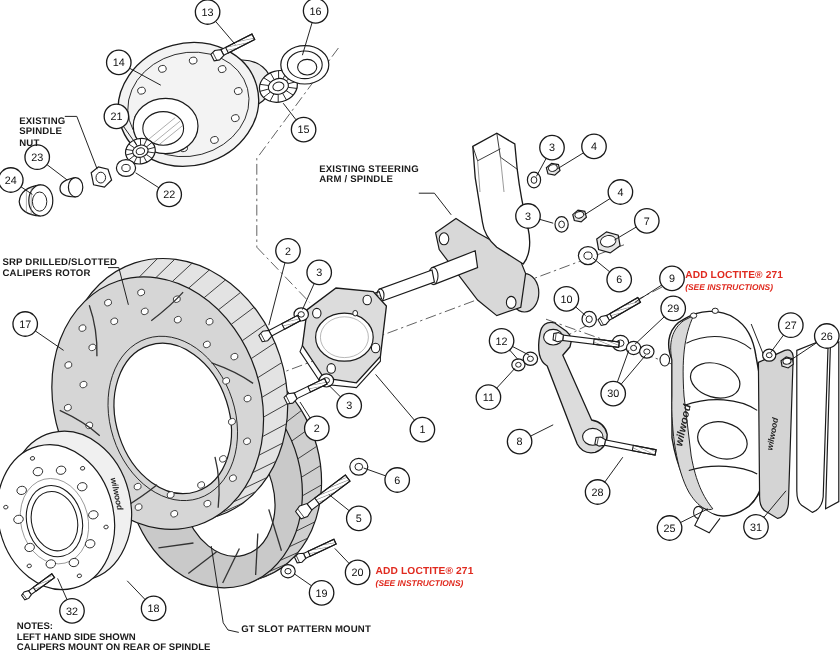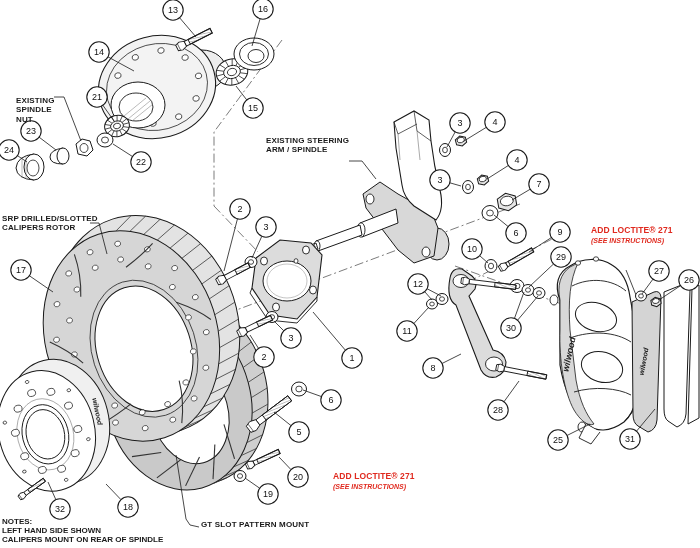--- a/index.html
+++ b/index.html
@@ -2,24 +2,24 @@
 <html><head>
 <meta charset="utf-8">
 <style>
   html,body{margin:0;padding:0;background:#fff;}
   #stage{position:relative;width:700px;height:548px;background:#fff;overflow:hidden;
          font-family:"Liberation Sans",sans-serif;}
   #artwork,#callout-svg{position:absolute;left:0;top:0;}
   #callout-svg{pointer-events:none;}
   .part-label{position:absolute;font:bold 8px/1.18 "Liberation Sans",sans-serif;
               color:#1a1a1a;white-space:pre;letter-spacing:.15px;}
-  .loctite{position:absolute;white-space:nowrap;margin-left:20px;}
+  .loctite{position:absolute;white-space:nowrap;}
   .loctite .t{font:bold 8.5px "Liberation Sans",sans-serif;letter-spacing:.1px;}
   .loctite .s{font:italic bold 7px "Liberation Sans",sans-serif;display:block;margin-top:0px;}
-  #notes-block{position:absolute;font:bold 8px/1.13 "Liberation Sans",sans-serif;color:#1a1a1a;white-space:pre;}
+  #notes-block{position:absolute;font:bold 8px/1.13 "Liberation Sans",sans-serif;color:#1a1a1a;white-space:pre;margin-left:12px;}
   .co-circle{fill:#fff;stroke:#1a1a1a;stroke-width:1.1;}
   .co-line{stroke:#1a1a1a;stroke-width:.8;fill:none;}
   .co-num{font:9px "Liberation Sans",sans-serif;fill:#111;text-anchor:middle;}
   .logo{font:italic bold 9px "Liberation Sans",sans-serif;fill:#222;text-anchor:middle;}
   .logo.sm{font-size:7px;}
 </style>
 </head>
 <body>
 
 <div id="stage">

